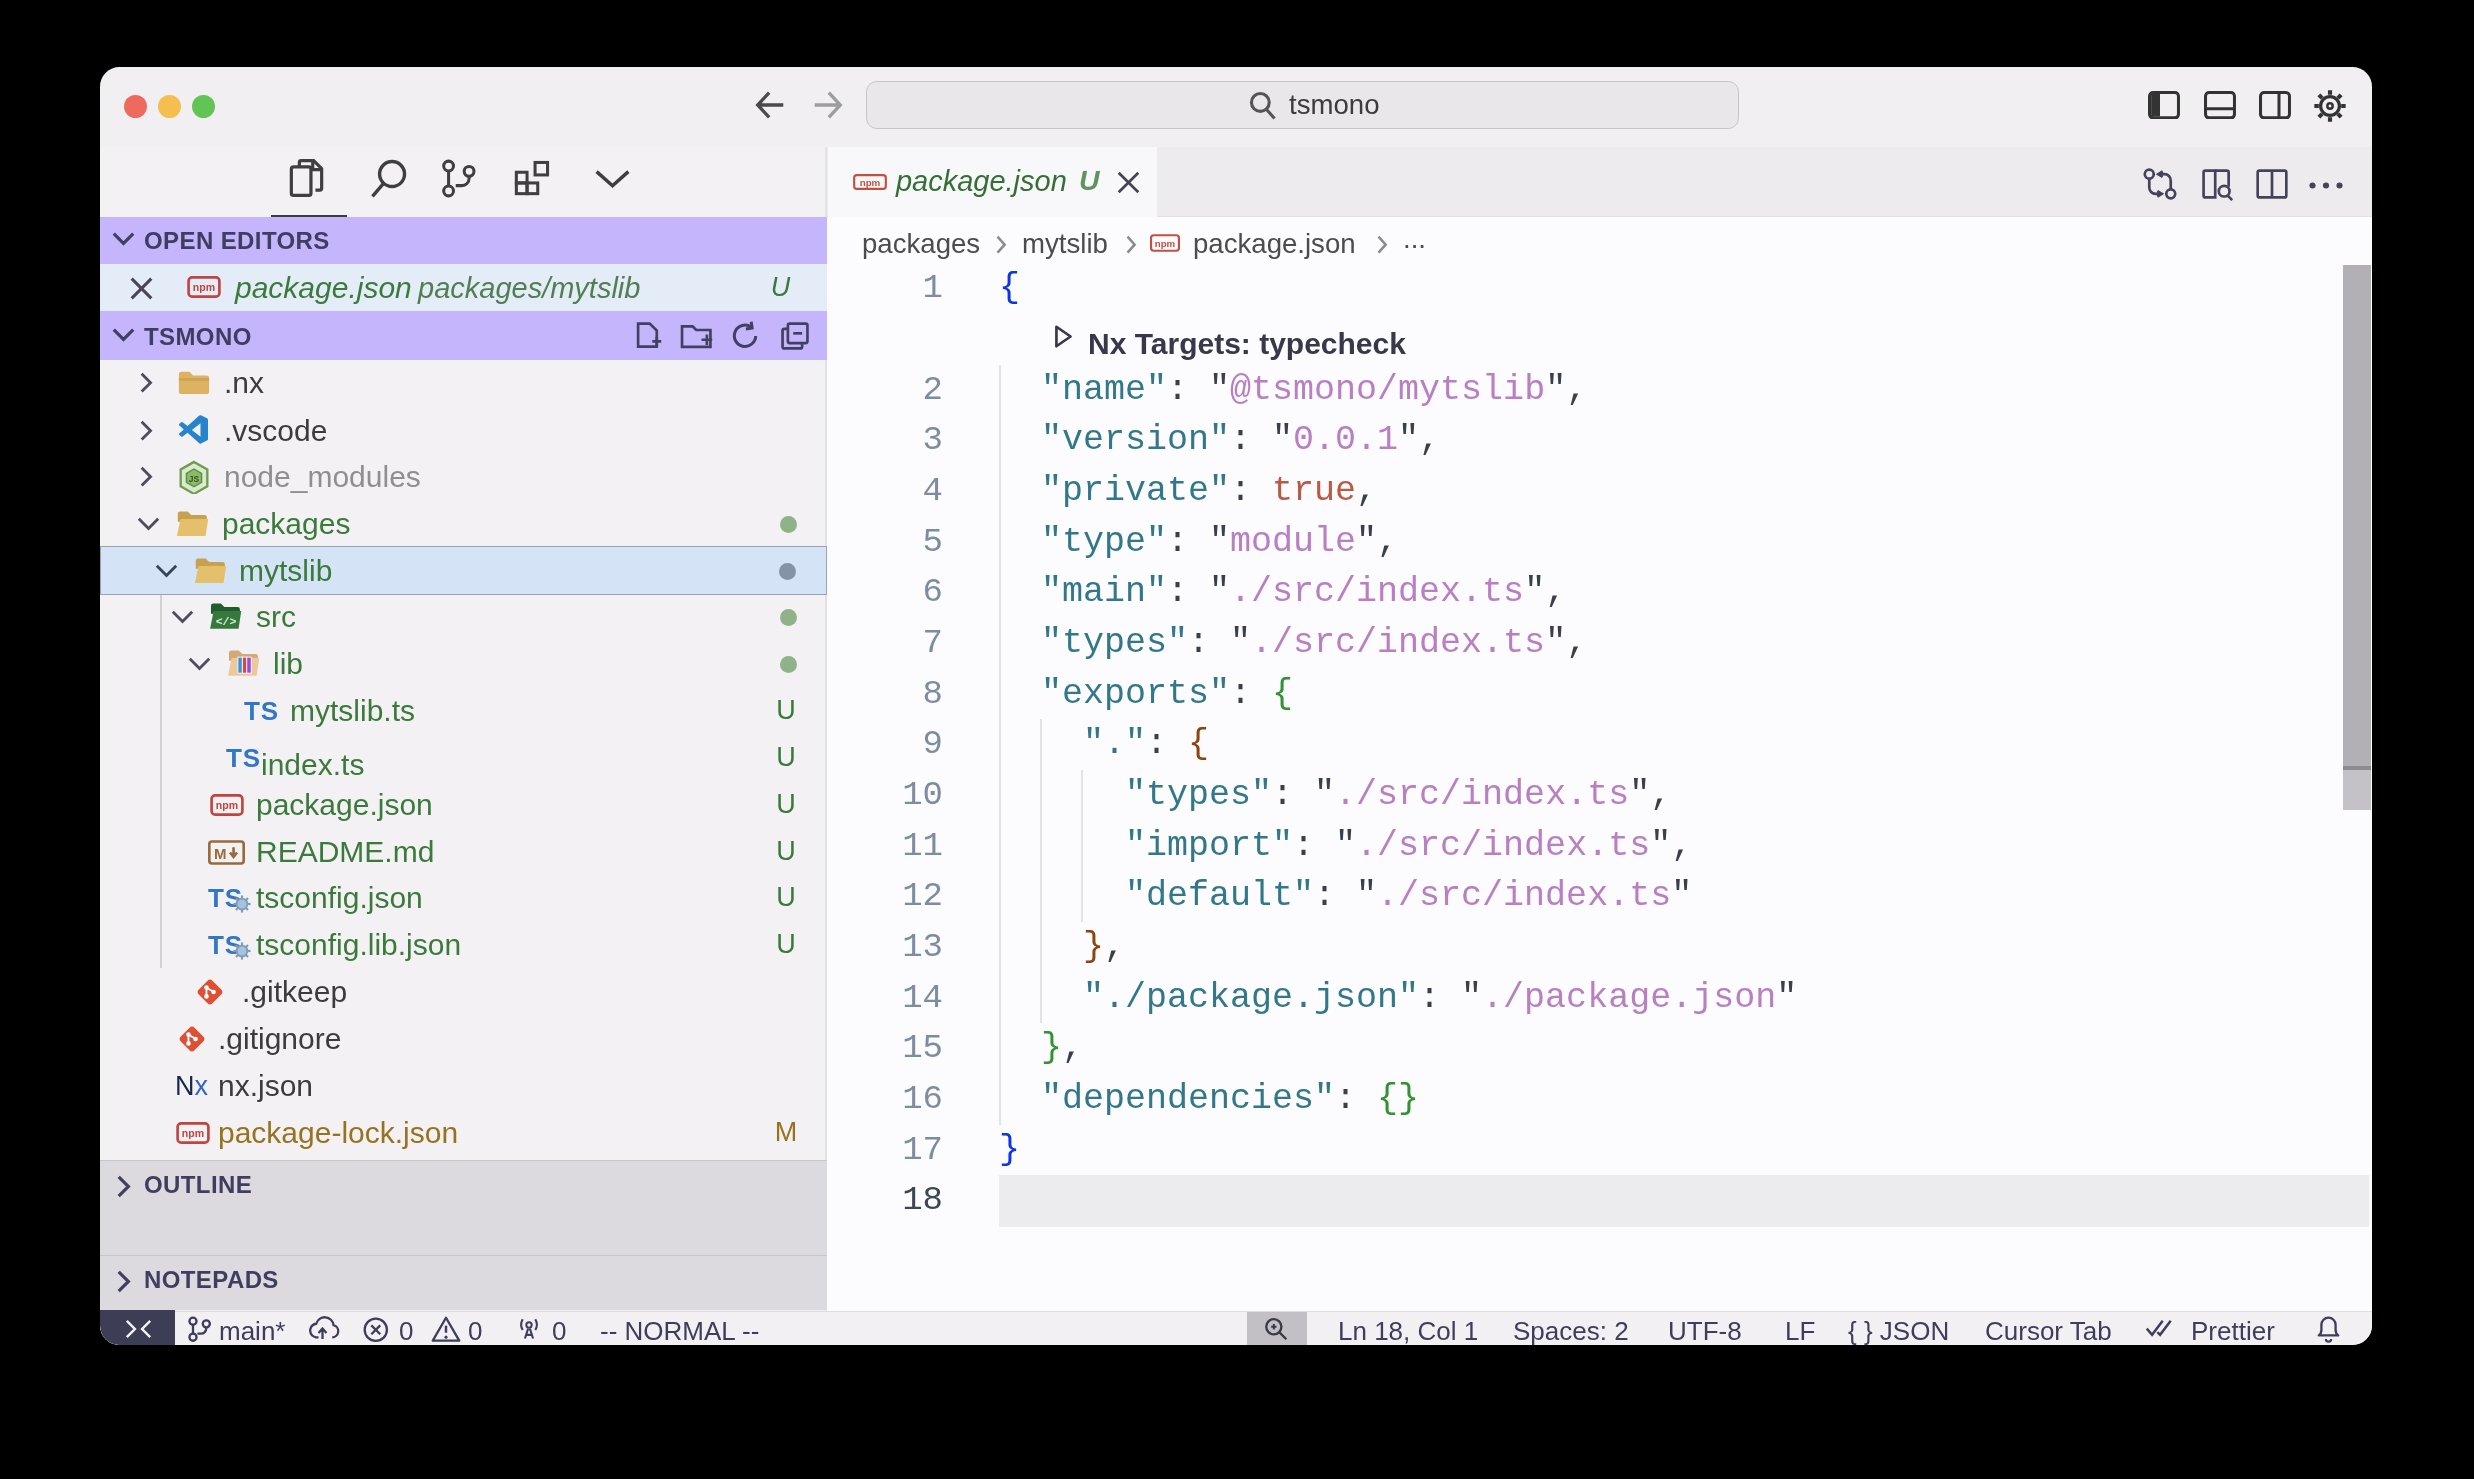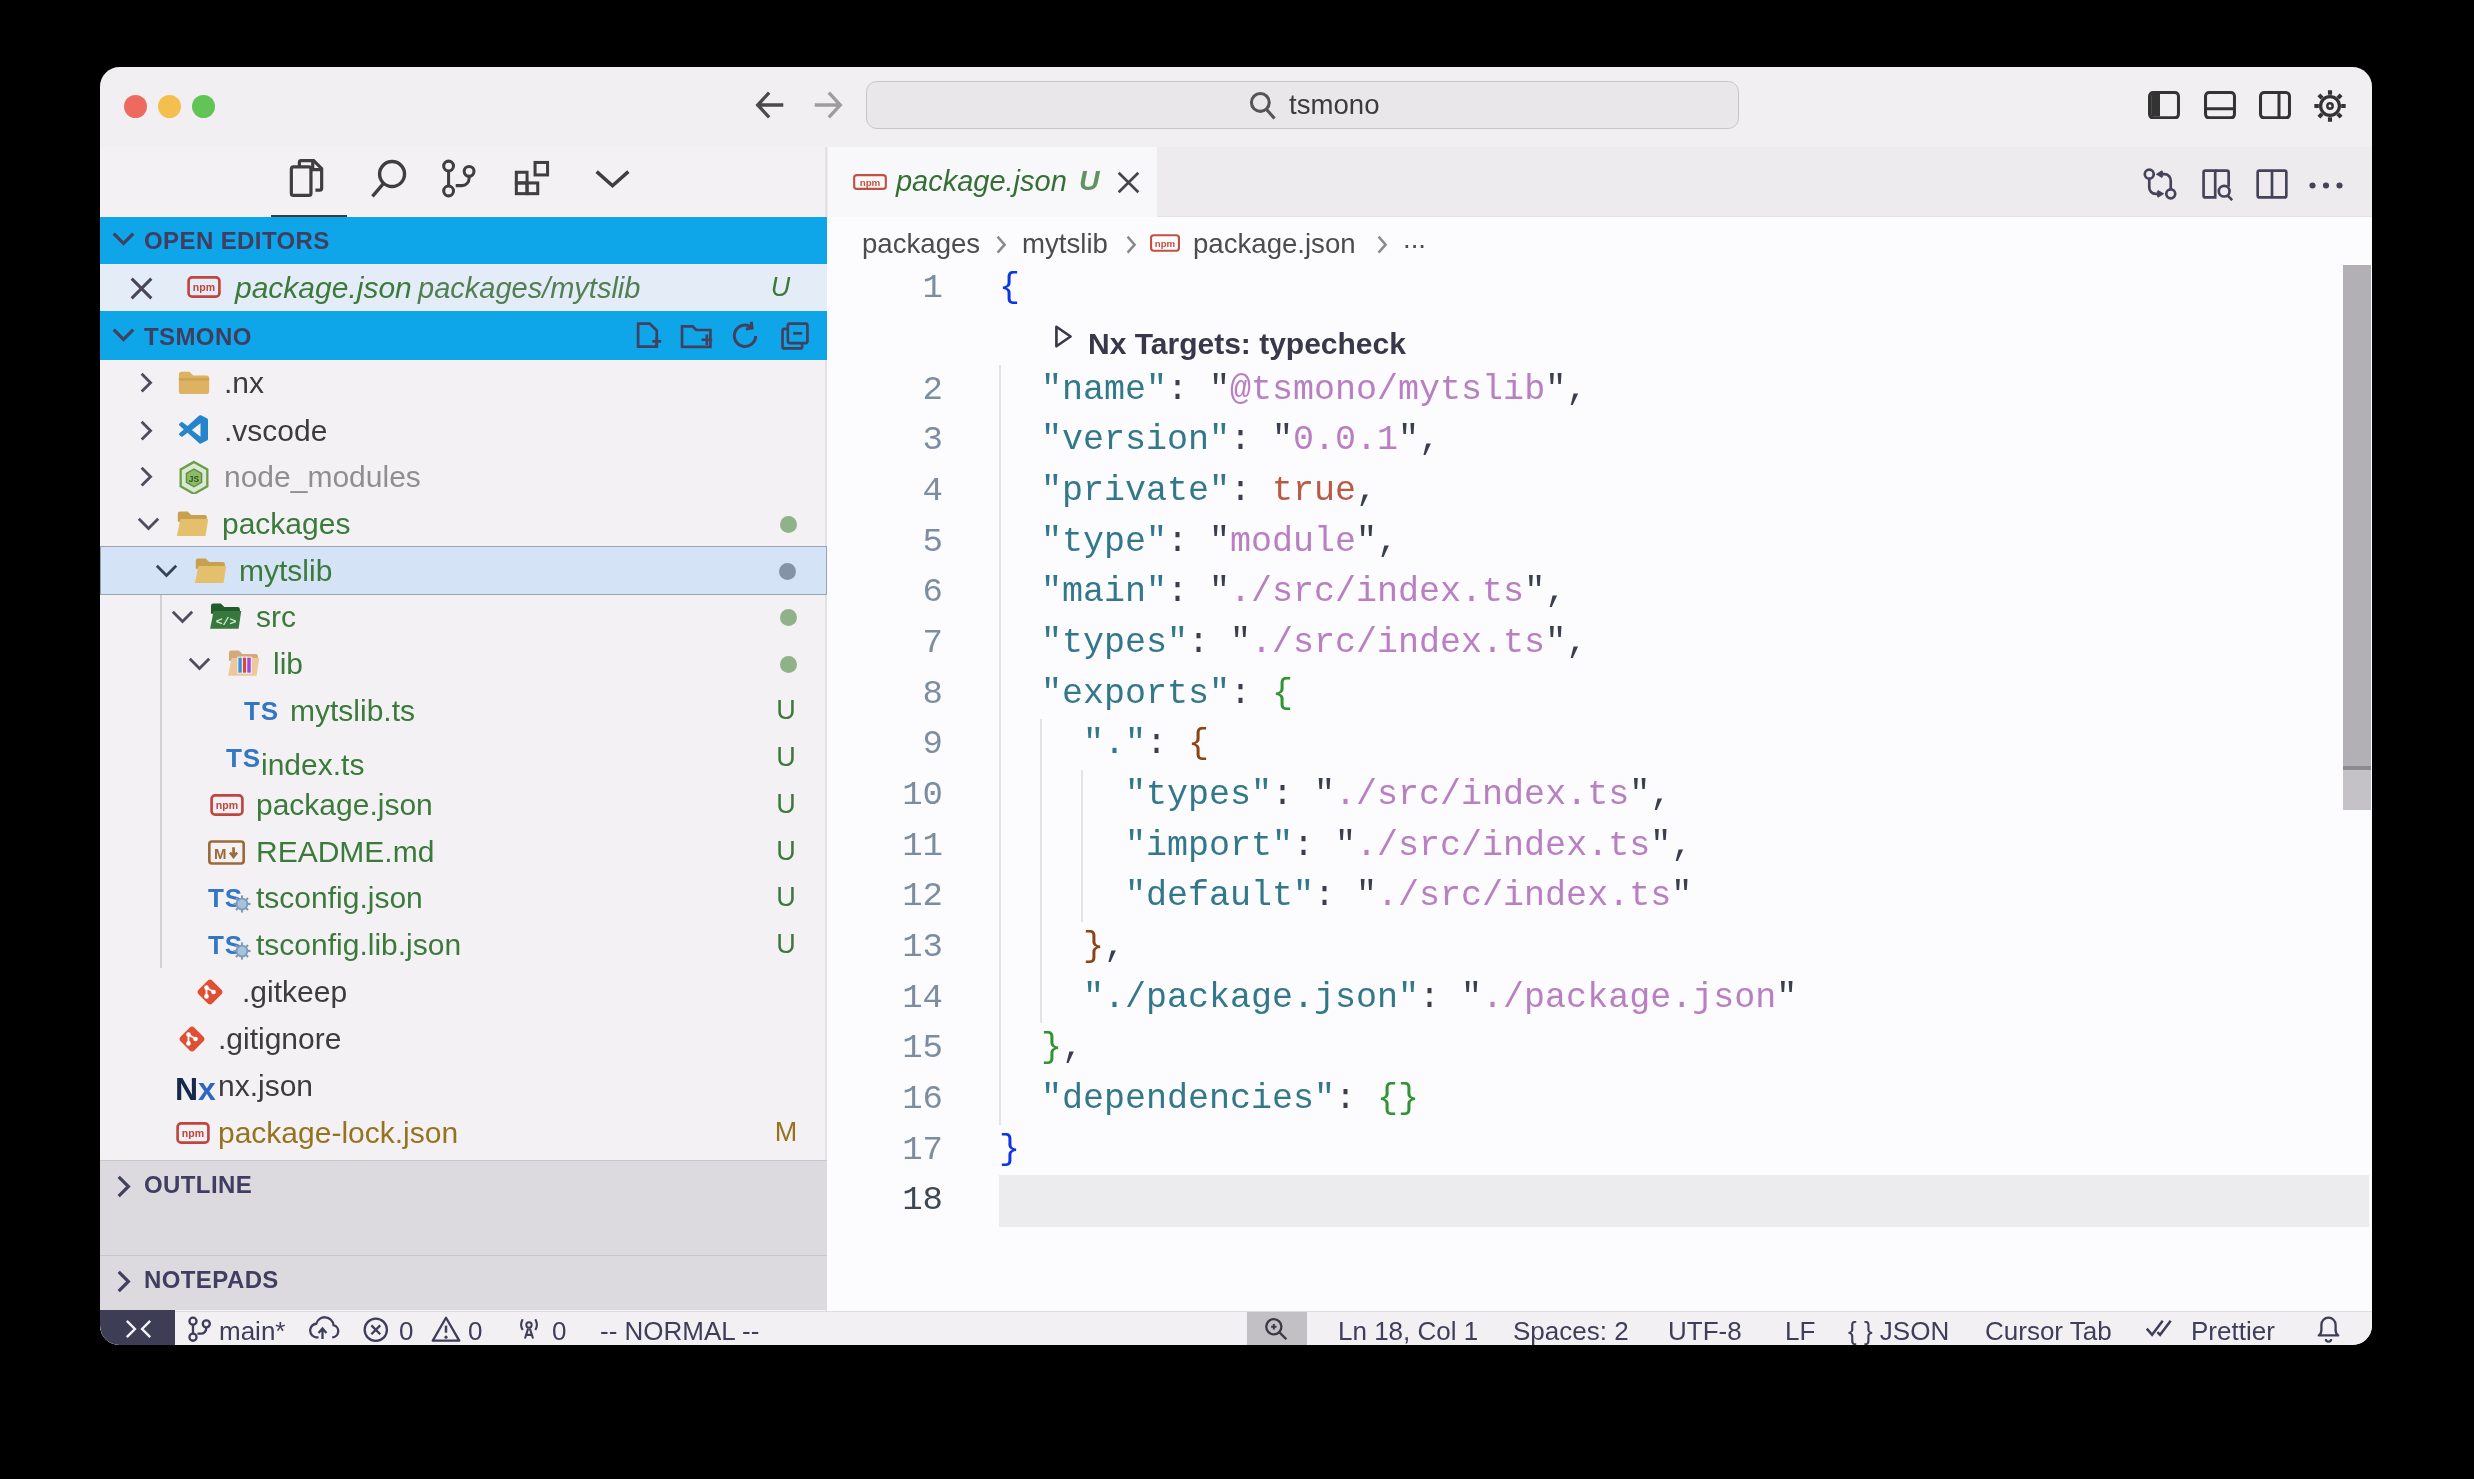--- a/index.html
+++ b/index.html
@@ -12,21 +12,21 @@
   .abs { position:absolute; }
   svg { display:block; }
   
   .tl { position:absolute; top:28.4px; width:23px; height:23px; border-radius:50%; }
   #cmdbox {
     position:absolute; left:766px; top:14.2px; width:873px; height:48px;
     background:#e9e7ea; border:1.8px solid #c6c4c7; border-radius:10.7px;
   }
   
   #sidebar { position:absolute; left:0; top:80px; width:727px; height:1164px; background:#f3f1f4; }
-  .shead { position:absolute; left:0; width:727px; height:47px; background:#0ea5e9; }
+  .shead { position:absolute; left:0; width:727px; height:47px; background:#c4b5fd; }
   .shead .lbl { position:absolute; left:44px; top:9.8px; font-size:24px; font-weight:bold; color:#403e60; letter-spacing:0.4px; }
   .trow { position:absolute; left:0; width:727px; height:47px; }
   .trow .nm { position:absolute; top:7.1px; font-size:30px; color:#3c3c3c; white-space:pre; }
   .green { color:#3b7a3b !important; }
   .gray { color:#8f8f8f !important; }
   .ochre { color:#96731f !important; }
   .badge { position:absolute; right:23px; top:8px; width:36px; text-align:center; font-size:27px; }
   .dot { position:absolute; right:30px; top:16px; width:17px; height:17px; border-radius:50%; }
   
   #editor { position:absolute; left:727px; top:80px; width:1545px; height:1164px; background:#fcfbfd; }
@@ -341,21 +341,21 @@
         <rect x="6" y="6" width="22" height="22" rx="4" transform="rotate(45 17 17)" fill="#dd5033"></rect>
         <circle cx="13" cy="12" r="2.6" fill="#fff"></circle>
           <circle cx="13" cy="22" r="2.6" fill="#fff"></circle>
           <circle cx="21" cy="17" r="2.6" fill="#fff"></circle>
         <path d="M13 14 v6 M14.5 13 l5 3" stroke="#fff" stroke-width="2"></path>
       </svg>
       <span class="nm" style="left:118px;">.gitignore</span>
     </div>
 
     <div class="trow" style="top:995px;">
-      <text class="abs" style="left:75px; top:9px; font-size:32px; font-weight:bold; color:#16284c;">N<span style="color:#2f66c4;">x</span></text>
+      <text class="abs" style="left:75px; top:9px; font-size:27px; font-weight:normal; color:#16284c;">N<span style="color:#2f66c4;">x</span></text>
       <span class="nm" style="left:118px;">nx.json</span>
     </div>
 
     <div class="trow" style="top:1042px;">
       <svg class="abs" style="left:76px; top:13.3px;" width="34" height="22" viewBox="0 0 38 25">
         <rect x="1.5" y="1.5" width="35" height="22" rx="4" stroke="#c0443f" stroke-width="3" fill="none"></rect>
         <text x="19" y="17.5" text-anchor="middle" font-size="12" font-weight="bold" fill="#c0443f" font-family="Liberation Sans">npm</text>
       </svg>
       <span class="nm ochre" style="left:118px;">package-lock.json</span>
       <span class="badge ochre">M</span>

